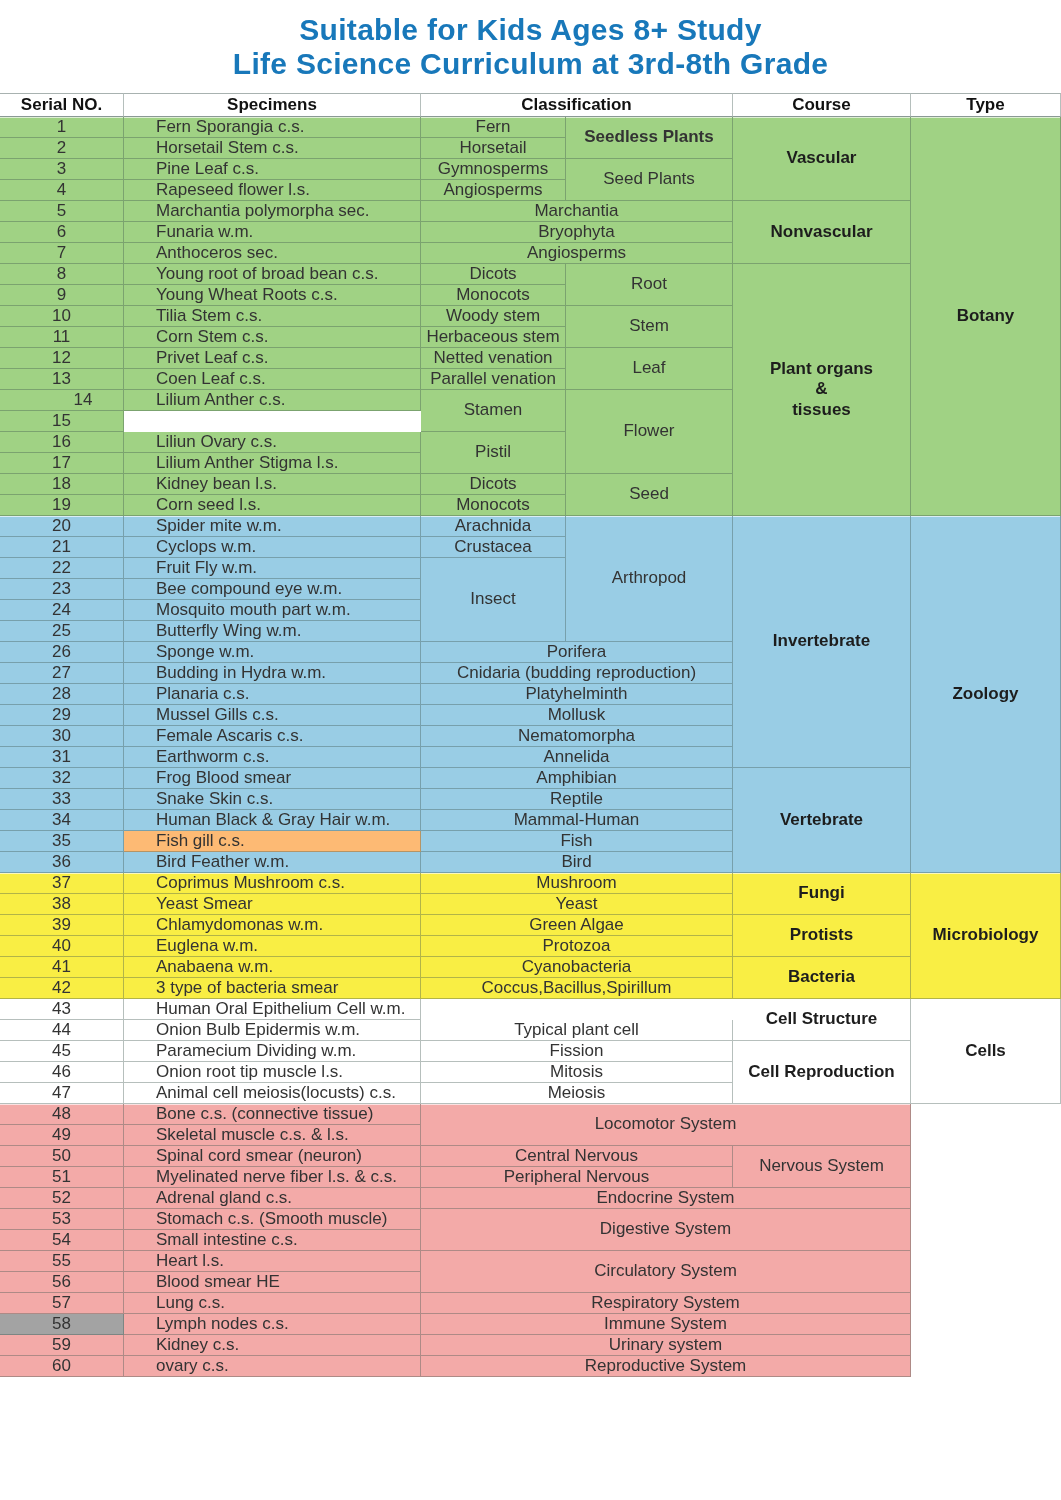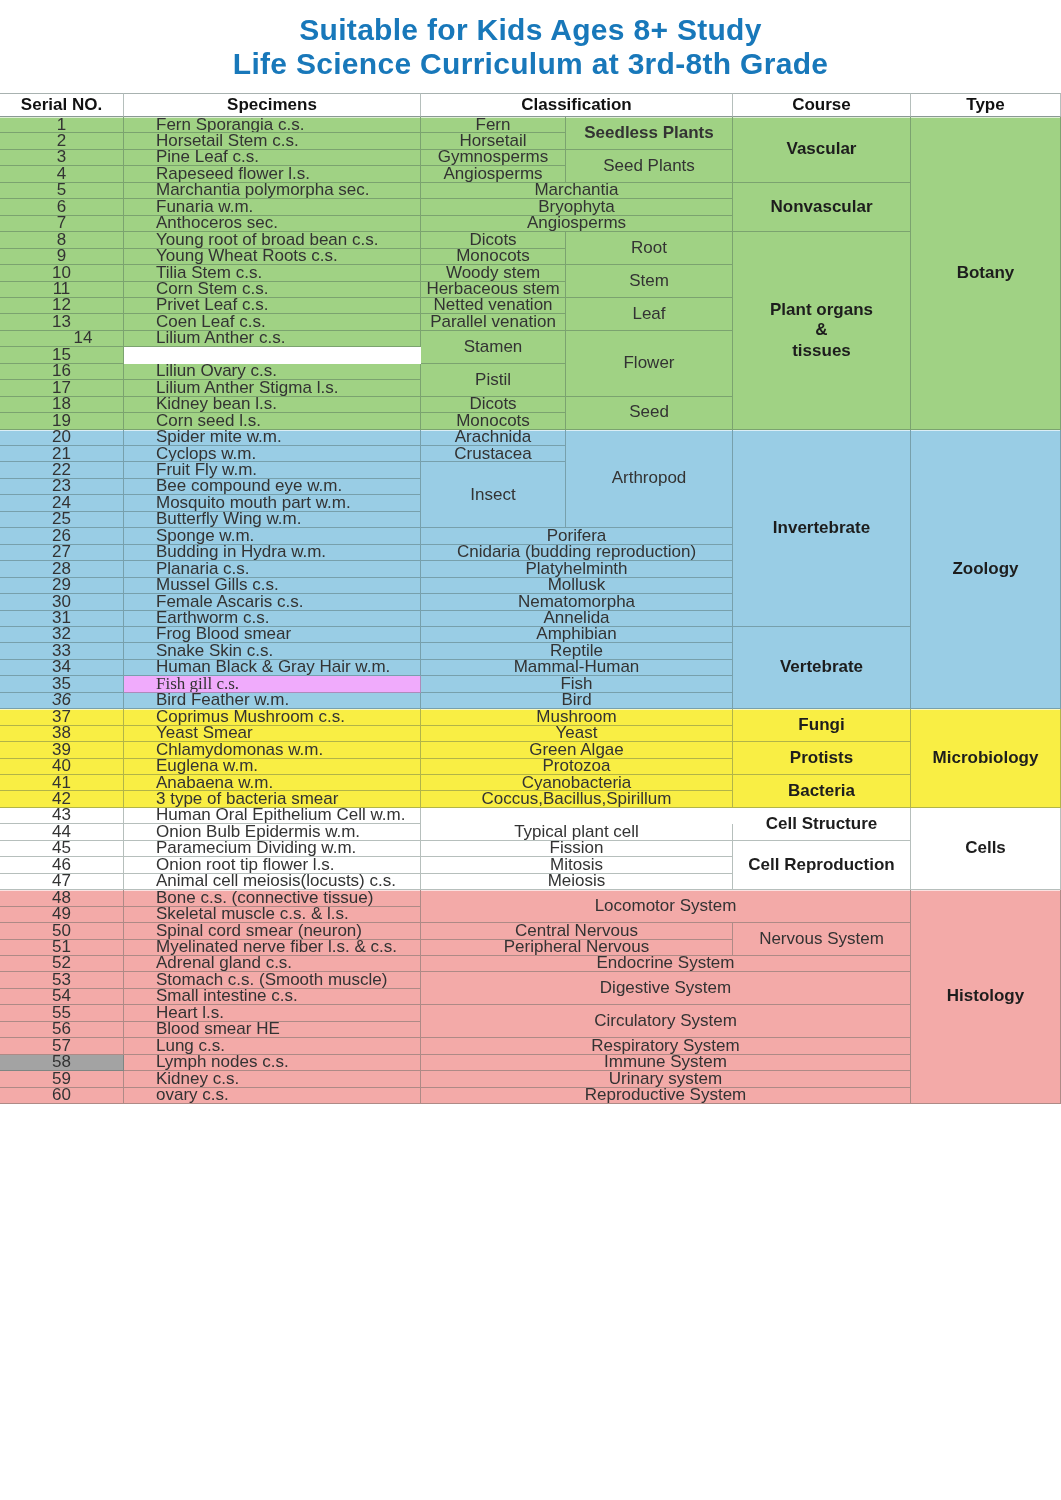--- a/index.html
+++ b/index.html
@@ -1,21 +1,21 @@
 <!DOCTYPE html>
 <html><head>
 <meta charset="utf-8">
 <style>
   html,body{margin:0;padding:0;background:#fff;}
   body{width:1061px;height:1500px;overflow:hidden;font-family:"Liberation Sans",sans-serif;}
   .page{width:1061px;height:1500px;display:flex;flex-direction:column;}
   .title{height:93px;display:flex;flex-direction:column;justify-content:center;align-items:center;
          font-weight:700;line-height:1.12;letter-spacing:.3px;}
   .title .t{font-size:30px;white-space:nowrap;}
-  .grid{position:relative;height:1011px;display:grid;
+  .grid{position:relative;height:1284px;display:grid;
         grid-template-columns:124px 297px 145px 167px 178px 150px;
         grid-template-rows:24px repeat(60,1fr);}
   .cell{box-sizing:border-box;display:flex;align-items:center;justify-content:center;
         font-size:17px;line-height:1.2;color:#333;text-align:center;white-space:pre-line;
         border-right:1px solid rgba(62,86,80,.38);border-bottom:1px solid rgba(62,86,80,.38);
         overflow:hidden;}
   .hdr{background:#fff;font-weight:700;color:#111;border-top:1px solid rgba(62,86,80,.45);
        border-bottom:1px solid rgba(62,86,80,.6);font-size:17px;}
   .left{justify-content:flex-start;padding-left:32px;text-align:left;}
   .bold{font-weight:700;color:#1d1d1d;}
@@ -96,43 +96,43 @@
       <div class="cell left" style="grid-area: 31 / 2 / span 1 / 3; background: rgb(153, 205, 229);">Female Ascaris c.s.</div>
       <div class="cell" style="grid-area: 32 / 1 / span 1 / 2; background: rgb(153, 205, 229);">31</div>
       <div class="cell left" style="grid-area: 32 / 2 / span 1 / 3; background: rgb(153, 205, 229);">Earthworm c.s.</div>
       <div class="cell" style="grid-area: 33 / 1 / span 1 / 2; background: rgb(153, 205, 229);">32</div>
       <div class="cell left" style="grid-area: 33 / 2 / span 1 / 3; background: rgb(153, 205, 229);">Frog Blood smear</div>
       <div class="cell" style="grid-area: 34 / 1 / span 1 / 2; background: rgb(153, 205, 229);">33</div>
       <div class="cell left" style="grid-area: 34 / 2 / span 1 / 3; background: rgb(153, 205, 229);">Snake Skin c.s.</div>
       <div class="cell" style="grid-area: 35 / 1 / span 1 / 2; background: rgb(153, 205, 229);">34</div>
       <div class="cell left" style="grid-area: 35 / 2 / span 1 / 3; background: rgb(153, 205, 229);">Human Black &amp; Gray Hair w.m.</div>
       <div class="cell" style="grid-area: 36 / 1 / span 1 / 2; background: rgb(153, 205, 229);">35</div>
-      <div class="cell left" style="grid-area: 36 / 2 / span 1 / 3; background: #f0abfc; font-family: Liberation Serif, serif;">Fish gill c.s.</div>
-      <div class="cell" style="grid-area: 37 / 1 / span 1 / 2; background: rgb(153, 205, 229); font-style: italic;">36</div>
+      <div class="cell left" style="grid-area: 36 / 2 / span 1 / 3; background: #fdba74;">Fish gill c.s.</div>
+      <div class="cell" style="grid-area: 37 / 1 / span 1 / 2; background: rgb(153, 205, 229);">36</div>
       <div class="cell left" style="grid-area: 37 / 2 / span 1 / 3; background: rgb(153, 205, 229);">Bird Feather w.m.</div>
       <div class="cell sec-top" style="grid-area: 38 / 1 / span 1 / 2; background: rgb(249, 238, 68);">37</div>
       <div class="cell left sec-top" style="grid-area: 38 / 2 / span 1 / 3; background: rgb(249, 238, 68);">Coprimus Mushroom c.s.</div>
       <div class="cell" style="grid-area: 39 / 1 / span 1 / 2; background: rgb(249, 238, 68);">38</div>
       <div class="cell left" style="grid-area: 39 / 2 / span 1 / 3; background: rgb(249, 238, 68);">Yeast Smear</div>
       <div class="cell" style="grid-area: 40 / 1 / span 1 / 2; background: rgb(249, 238, 68);">39</div>
       <div class="cell left" style="grid-area: 40 / 2 / span 1 / 3; background: rgb(249, 238, 68);">Chlamydomonas w.m.</div>
       <div class="cell" style="grid-area: 41 / 1 / span 1 / 2; background: rgb(249, 238, 68);">40</div>
       <div class="cell left" style="grid-area: 41 / 2 / span 1 / 3; background: rgb(249, 238, 68);">Euglena w.m.</div>
       <div class="cell" style="grid-area: 42 / 1 / span 1 / 2; background: rgb(249, 238, 68);">41</div>
       <div class="cell left" style="grid-area: 42 / 2 / span 1 / 3; background: rgb(249, 238, 68);">Anabaena w.m.</div>
       <div class="cell" style="grid-area: 43 / 1 / span 1 / 2; background: rgb(249, 238, 68);">42</div>
       <div class="cell left" style="grid-area: 43 / 2 / span 1 / 3; background: rgb(249, 238, 68);">3 type of bacteria smear</div>
       <div class="cell sec-top" style="grid-area: 44 / 1 / span 1 / 2; background: rgb(255, 255, 255);">43</div>
       <div class="cell left sec-top" style="grid-area: 44 / 2 / span 1 / 3; background: rgb(255, 255, 255);">Human Oral Epithelium Cell w.m.</div>
       <div class="cell" style="grid-area: 45 / 1 / span 1 / 2; background: rgb(255, 255, 255);">44</div>
       <div class="cell left" style="grid-area: 45 / 2 / span 1 / 3; background: rgb(255, 255, 255);">Onion Bulb Epidermis w.m.</div>
       <div class="cell" style="grid-area: 46 / 1 / span 1 / 2; background: rgb(255, 255, 255);">45</div>
       <div class="cell left" style="grid-area: 46 / 2 / span 1 / 3; background: rgb(255, 255, 255);">Paramecium Dividing w.m.</div>
       <div class="cell" style="grid-area: 47 / 1 / span 1 / 2; background: rgb(255, 255, 255);">46</div>
-      <div class="cell left" style="grid-area: 47 / 2 / span 1 / 3; background: rgb(255, 255, 255);">Onion root tip flower l.s.</div>
+      <div class="cell left" style="grid-area: 47 / 2 / span 1 / 3; background: rgb(255, 255, 255);">Onion root tip muscle l.s.</div>
       <div class="cell" style="grid-area: 48 / 1 / span 1 / 2; background: rgb(255, 255, 255);">47</div>
       <div class="cell left" style="grid-area: 48 / 2 / span 1 / 3; background: rgb(255, 255, 255);">Animal cell meiosis(locusts) c.s.</div>
       <div class="cell sec-top" style="grid-area: 49 / 1 / span 1 / 2; background: rgb(243, 170, 168);">48</div>
       <div class="cell left sec-top" style="grid-area: 49 / 2 / span 1 / 3; background: rgb(243, 170, 168);">Bone c.s. (connective tissue)</div>
       <div class="cell" style="grid-area: 50 / 1 / span 1 / 2; background: rgb(243, 170, 168);">49</div>
       <div class="cell left" style="grid-area: 50 / 2 / span 1 / 3; background: rgb(243, 170, 168);">Skeletal muscle c.s. &amp; l.s.</div>
       <div class="cell" style="grid-area: 51 / 1 / span 1 / 2; background: rgb(243, 170, 168);">50</div>
       <div class="cell left" style="grid-area: 51 / 2 / span 1 / 3; background: rgb(243, 170, 168);">Spinal cord smear (neuron)</div>
       <div class="cell" style="grid-area: 52 / 1 / span 1 / 2; background: rgb(243, 170, 168);">51</div>
       <div class="cell left" style="grid-area: 52 / 2 / span 1 / 3; background: rgb(243, 170, 168);">Myelinated nerve fiber l.s. &amp; c.s.</div>
@@ -223,15 +223,14 @@
       <div class="cell bold sec-top" style="grid-area: 38 / 5 / span 2 / 6; background: rgb(249, 238, 68);">Fungi</div>
       <div class="cell bold" style="grid-area: 40 / 5 / span 2 / 6; background: rgb(249, 238, 68);">Protists</div>
       <div class="cell bold" style="grid-area: 42 / 5 / span 2 / 6; background: rgb(249, 238, 68);">Bacteria</div>
       <div class="cell bold sec-top" style="grid-area: 44 / 5 / span 2 / 6; background: rgb(255, 255, 255);">Cell Structure</div>
       <div class="cell bold" style="grid-area: 46 / 5 / span 3 / 6; background: rgb(255, 255, 255);">Cell Reproduction</div>
       <div class="cell" style="grid-area: 51 / 5 / span 2 / 6; background: rgb(243, 170, 168);">Nervous System</div>
       <div class="cell bold sec-top" style="grid-area: 2 / 6 / span 19 / 7; background: rgb(160, 210, 132);">Botany</div>
       <div class="cell bold sec-top" style="grid-area: 21 / 6 / span 17 / 7; background: rgb(153, 205, 229);">Zoology</div>
       <div class="cell bold sec-top" style="grid-area: 38 / 6 / span 6 / 7; background: rgb(249, 238, 68);">Microbiology</div>
       <div class="cell bold sec-top" style="grid-area: 44 / 6 / span 5 / 7; background: rgb(255, 255, 255);">Cells</div>
-      <div class="cell bold sec-top" style="grid-area: 49 / 6 / span 13 / 7; background: rgb(243, 170, 168);">Histology</div>
     </div>
 </div>
 
 </body></html>

